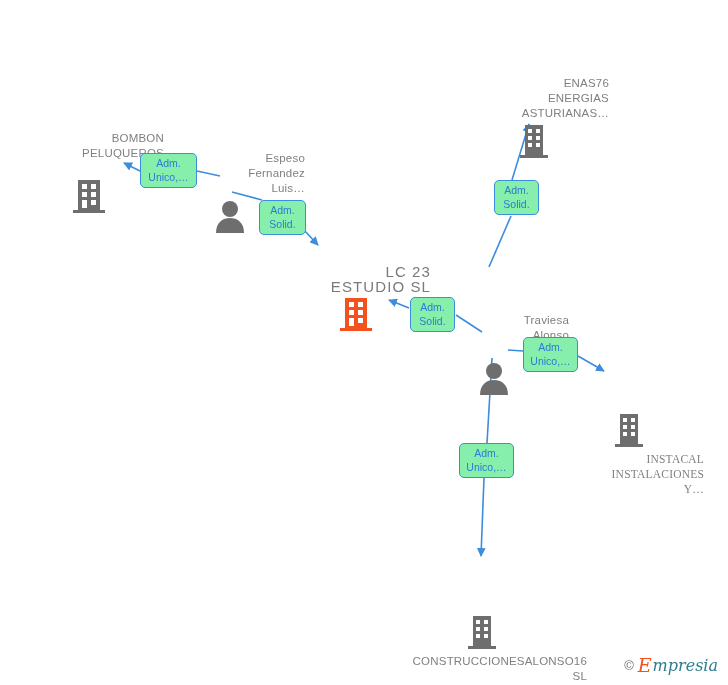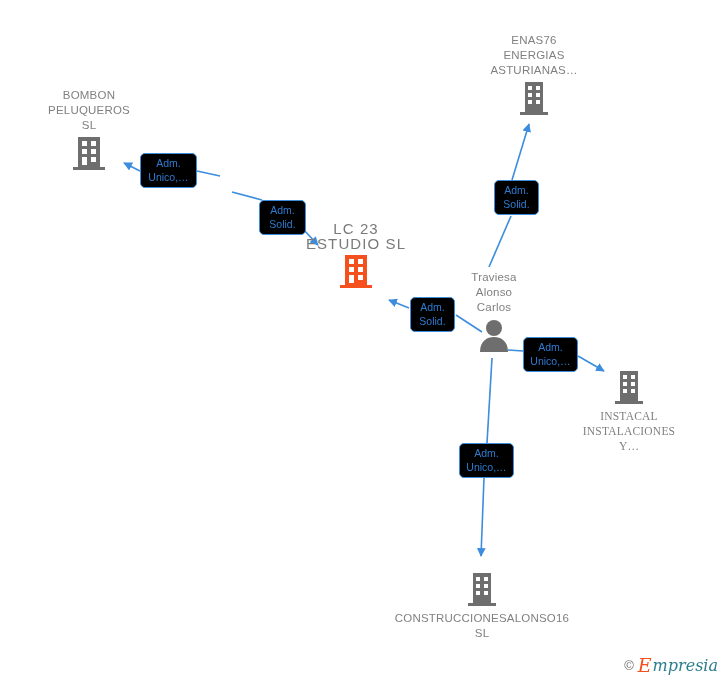--- a/index.html
+++ b/index.html
@@ -23,22 +23,23 @@
     left: 0;
     top: 0;
     width: 728px;
     height: 685px;
     pointer-events: none;
   }
   .node {
     position: absolute;
     width: 150px;
     margin-left: -75px;
-    text-align: center;
+    text-align: right;
     line-height: 15px;
+    margin-top: 43px;
   }
   .node-label {
     font-size: 11.5px;
     color: #808080;
     letter-spacing: 0.2px;
     white-space: pre-line;
     display: block;
   }
   .node-label.highlight {
     color: #7a7a7a;
@@ -52,21 +53,21 @@
     height: 36px;
   }
   .node.company-below .node-icon { margin-top: 3px; }
   .node.company-below .node-label { margin-top: 4px; }
 
   .edge-label {
     position: absolute;
     box-sizing: border-box;
     border: 1.4px solid #3c8dde;
     border-radius: 5px;
-    background: #000000;
+    background: #86efac;
     color: #2e7bd0;
     font-size: 10.5px;
     line-height: 13.5px;
     text-align: center;
     padding: 3px 6px 4px 6px;
     white-space: pre-line;
     z-index: 5;
   }
   .watermark {
     position: absolute;
@@ -150,20 +151,29 @@
       <rect x="10" y="6" width="5" height="5" fill="#ffffff"></rect>
       <rect x="19" y="6" width="5" height="5" fill="#ffffff"></rect>
       <rect x="10" y="14" width="5" height="5" fill="#ffffff"></rect>
       <rect x="19" y="14" width="5" height="5" fill="#ffffff"></rect>
       <rect x="10" y="22" width="5" height="8" fill="#ffffff"></rect>
       <rect x="19" y="22" width="5" height="5" fill="#ffffff"></rect>
       <rect x="1" y="32" width="32" height="3" fill="#6e6e6e"></rect>
     </svg>
   </div>
 
+  <div class="node" style="left:230px; top:108px;">
+    <span class="node-label">Espeso
+Fernandez
+Luis…</span>
+    <svg class="node-icon" viewBox="0 0 34 36">
+      <circle cx="17" cy="11" r="8" fill="#6e6e6e"></circle>
+      <path d="M 3 35 C 3 24 10 20 17 20 C 24 20 31 24 31 35 Z" fill="#6e6e6e"></path>
+    </svg>
+  </div>
 
   <div class="node" style="left:356px; top:221px;">
     <span class="node-label highlight">LC 23
 ESTUDIO  SL</span>
     <svg class="node-icon" viewBox="0 0 34 36">
       <rect x="6" y="2" width="22" height="30" fill="#f4511e"></rect>
       <rect x="10" y="6" width="5" height="5" fill="#ffffff"></rect>
       <rect x="19" y="6" width="5" height="5" fill="#ffffff"></rect>
       <rect x="10" y="14" width="5" height="5" fill="#ffffff"></rect>
       <rect x="19" y="14" width="5" height="5" fill="#ffffff"></rect>

